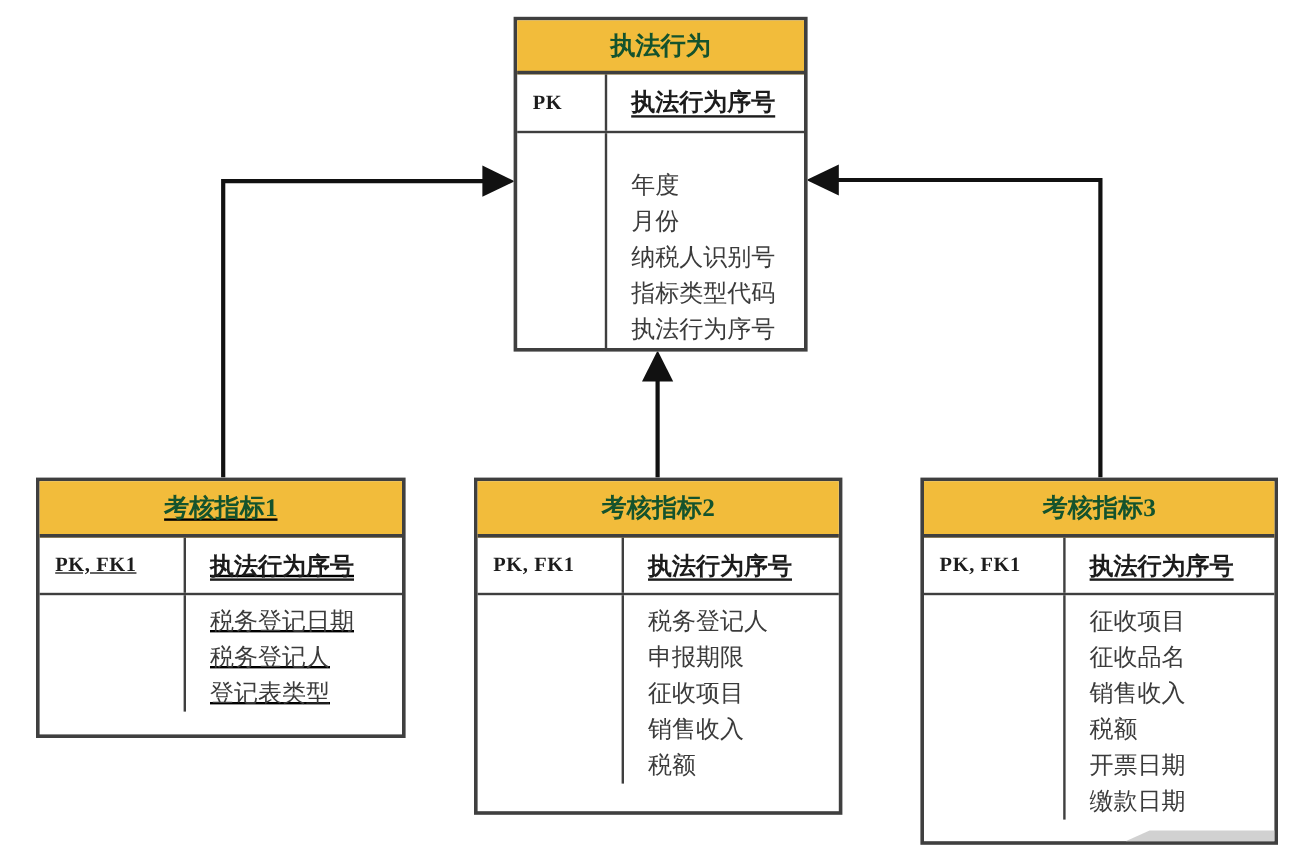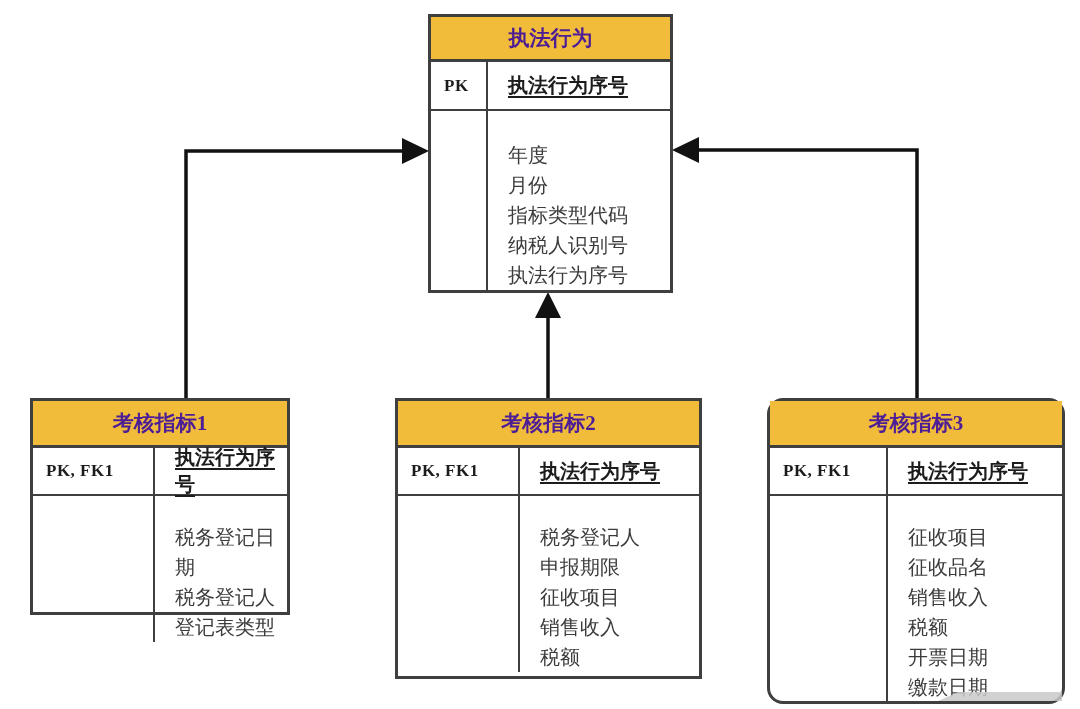--- a/index.html
+++ b/index.html
@@ -26,21 +26,21 @@
     box-sizing:border-box;
     border:3px solid var(--border);
     background:#ffffff;
   }
   .ent-header{
     box-sizing:border-box;
     background:var(--header-fill);
     border-bottom:3px solid var(--border);
     font-weight:bold;
     font-size:21px;
-    color:#4c1d95;
+    color:#14532d;
     text-align:center;
     display:flex;align-items:center;justify-content:center;
   }
   .ent-row{
     box-sizing:border-box;
     display:flex;
   }
   .ent-keyrow{
     border-bottom:2px solid var(--border);
     align-items:center;
@@ -62,35 +62,35 @@
     padding-left:20px;
   }
   .keyfield{
     font-weight:bold;
     font-size:20px;
     color:#1c1c1c;
     text-decoration:underline;
     text-underline-offset:4px;
   }
   .attrs{
-    padding-top:26px;
+    padding-top:7px;
     font-size:20px;
     line-height:30px;
     color:var(--attribute-text);
   }
   
   #ent0{left:428px;top:14px;width:245px;height:279px;}
   #ent0 .ent-header{height:45px;}
   #ent0 .ent-keyrow{height:49px;}
-  #ent0 .ent-keycol{width:57px;}
+  #ent0 .ent-keycol{width:75px;}
   #ent0 .attrs{padding-top:29px;}
 
-  #ent1{left:30px;top:398px;width:260px;height:217px;}
+  #ent1{left:30px;top:398px;width:308px;height:217px;text-decoration:underline;}
   #ent2{left:395px;top:398px;width:307px;height:281px;}
-  #ent3{left:767px;top:398px;width:298px;height:306px;border-radius:16px;}
+  #ent3{left:767px;top:398px;width:298px;height:306px;}
   .sub .ent-header{height:47px;}
   .sub .ent-keyrow{height:48px;}
   .sub .ent-keycol{width:122px;}
   #ent3 .ent-keycol{width:118px;}
 </style>
 </head>
 <body>
 
 <div id="canvas">
 
@@ -116,22 +116,22 @@
     <div class="ent-header">执法行为</div>
     <div class="ent-row ent-keyrow">
       <div class="ent-keycol">PK</div>
       <div class="ent-field keyfield">执法行为序号</div>
     </div>
     <div class="ent-row">
       <div class="ent-keycol"></div>
       <div class="ent-field attrs">
           <div>年度</div>
           <div>月份</div>
+          <div>纳税人识别号</div>
           <div>指标类型代码</div>
-          <div>纳税人识别号</div>
           <div>执法行为序号</div>
         </div>
     </div>
   </div>
 
   <div class="entity sub" id="ent1">
     <div class="ent-header">考核指标1</div>
     <div class="ent-row ent-keyrow">
       <div class="ent-keycol">PK, FK1</div>
       <div class="ent-field keyfield">执法行为序号</div>

